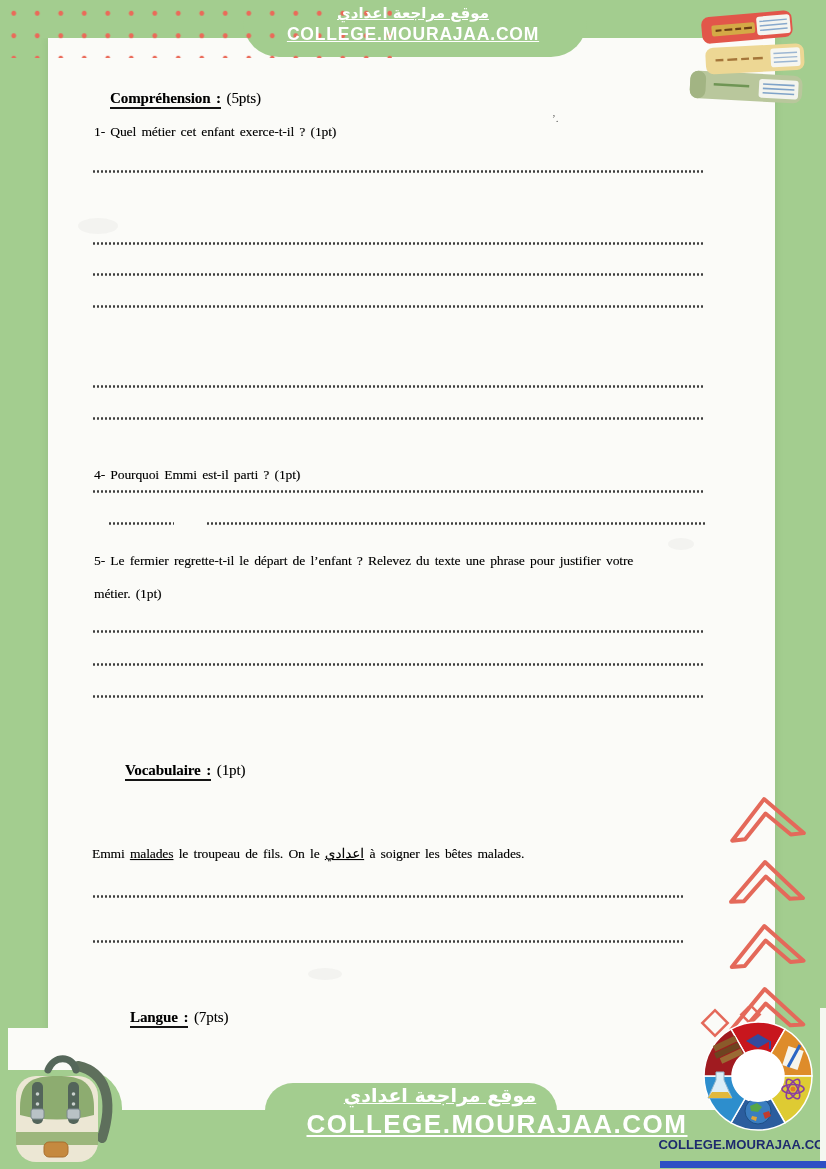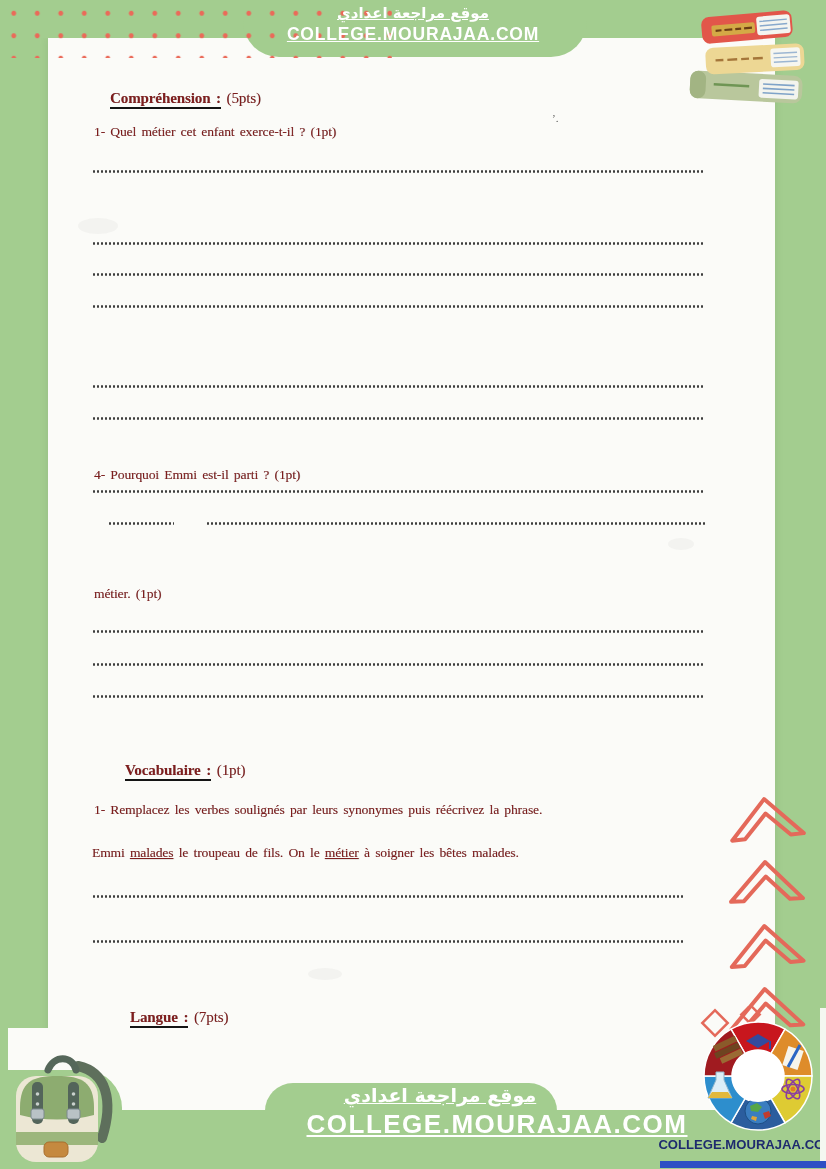--- a/index.html
+++ b/index.html
@@ -40,21 +40,21 @@
   .band-bottom-blob{ position:absolute; left:-16px; top:1070px; width:138px; height:50px;
     background:#a3cd8f; border-radius:0 38px 0 0; }
   .f-ar{ position:absolute; left:240px; top:1084px; width:400px; text-align:center;
     font:bold 19px "DejaVu Sans", sans-serif; color:#fff; text-decoration:underline; }
   .f-site{ position:absolute; left:290px; top:1109px; width:414px; text-align:center;
     font:bold 26px "Liberation Sans", sans-serif; color:#fff; letter-spacing:1.5px; text-decoration:underline; }
 
   
   .q{
     position:absolute; white-space:nowrap;
-    font-size:13.5px; color:#7f1d1d; letter-spacing:-.1px; word-spacing:2px;
+    font-size:13.5px; color:#000000; letter-spacing:-.1px; word-spacing:2px;
     text-shadow:.3px .3px .6px rgba(30,30,30,.35);
   }
   .sec{ font-size:15px; }
   .sec b{ font-weight:bold; border-bottom:2px solid #141414; padding-bottom:1px; }
   .u-word{ text-decoration:underline; }
   .dotline{
     position:absolute; height:3px; width:613px; left:92px;
     background-image:radial-gradient(circle,#3d3d3d 1px, rgba(0,0,0,0) 1.45px);
     background-size:4px 3px;
   }
@@ -97,29 +97,29 @@
   <div class="dotline" style="top:305px;"></div>
 
   <div class="dotline" style="top:385px;"></div>
   <div class="dotline" style="top:417px;"></div>
 
   <div class="q" style="left:94px; top:467px;">4- Pourquoi Emmi est-il parti ? (1pt)</div>
   <div class="dotline" style="top:490px;"></div>
   <div class="seg" style="left:108px; top:522px; width:66px;"></div>
   <div class="seg" style="left:206px; top:522px; width:499px;"></div>
 
+  <div class="q" style="left:94px; top:553px;">5- Le fermier regrette-t-il le départ de l’enfant ? Relevez du texte une phrase pour justifier votre</div>
   <div class="q" style="left:94px; top:586px;">métier. (1pt)</div>
   <div class="dotline" style="top:630px;"></div>
   <div class="dotline" style="top:663px;"></div>
   <div class="dotline" style="top:695px;"></div>
 
   <div class="q sec" style="left:125px; top:762px;"><b>Vocabulaire :</b><span> (1pt)</span></div>
 
-  <div class="q" style="left:94px; top:802px;">1- Remplacez les verbes soulignés par leurs synonymes puis réécrivez la phrase.</div>
-  <div class="q" style="left:92px; top:845px;"><span>Emmi </span><span class="u-word">malades</span><span> le troupeau de fils. On le </span><span class="u-word">métier</span><span> à soigner les bêtes malades.</span></div>
+  <div class="q" style="left:92px; top:845px;"><span>Emmi </span><span class="u-word">malades</span><span> le troupeau de fils. On le </span><span class="u-word">اعدادي</span><span> à soigner les bêtes malades.</span></div>
   <div class="dotline voc" style="top:895px;"></div>
   <div class="dotline voc" style="top:940px;"></div>
 
   <div class="q sec" style="left:130px; top:1009px;"><b>Langue :</b><span> (7pts)</span></div>
 
   <div class="band-top"></div>
   <div class="band-top-bump"></div>
   <div class="dots"></div>
   <div class="h-ar" dir="rtl">موقع مراجعة اعدادي</div>
   <div class="h-site">COLLEGE.MOURAJAA.COM</div>

